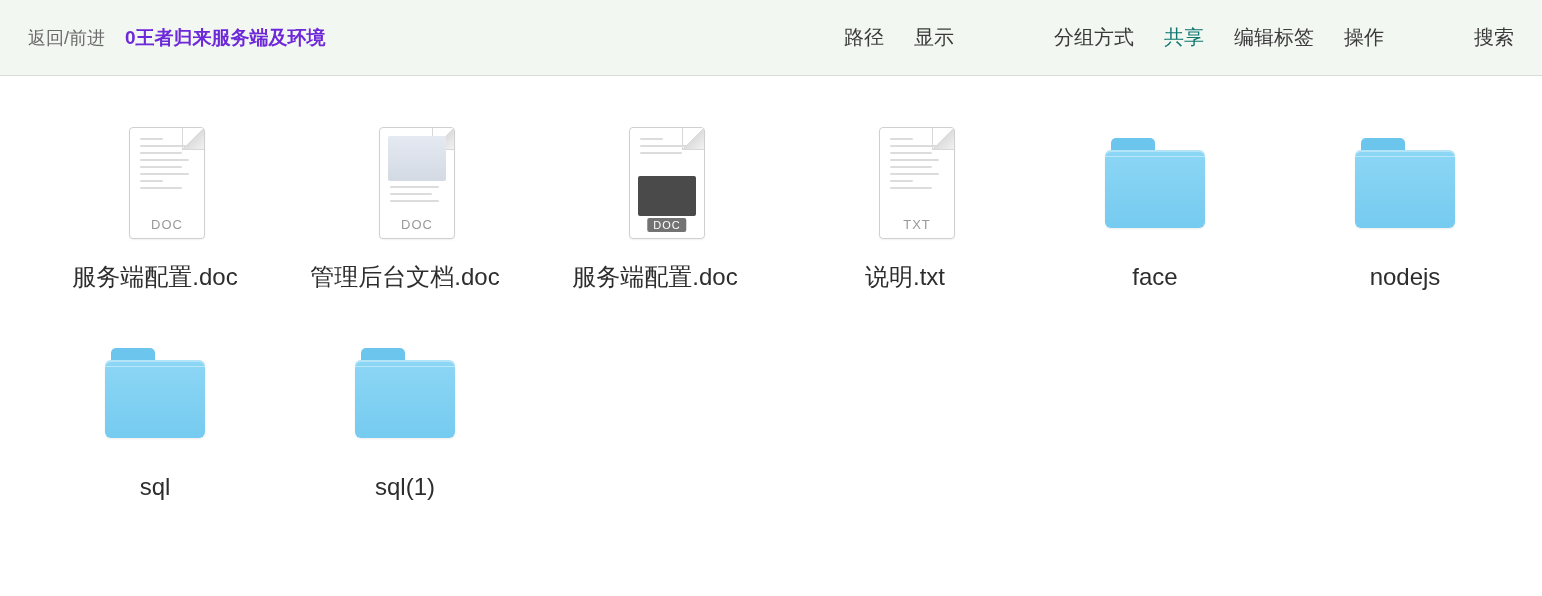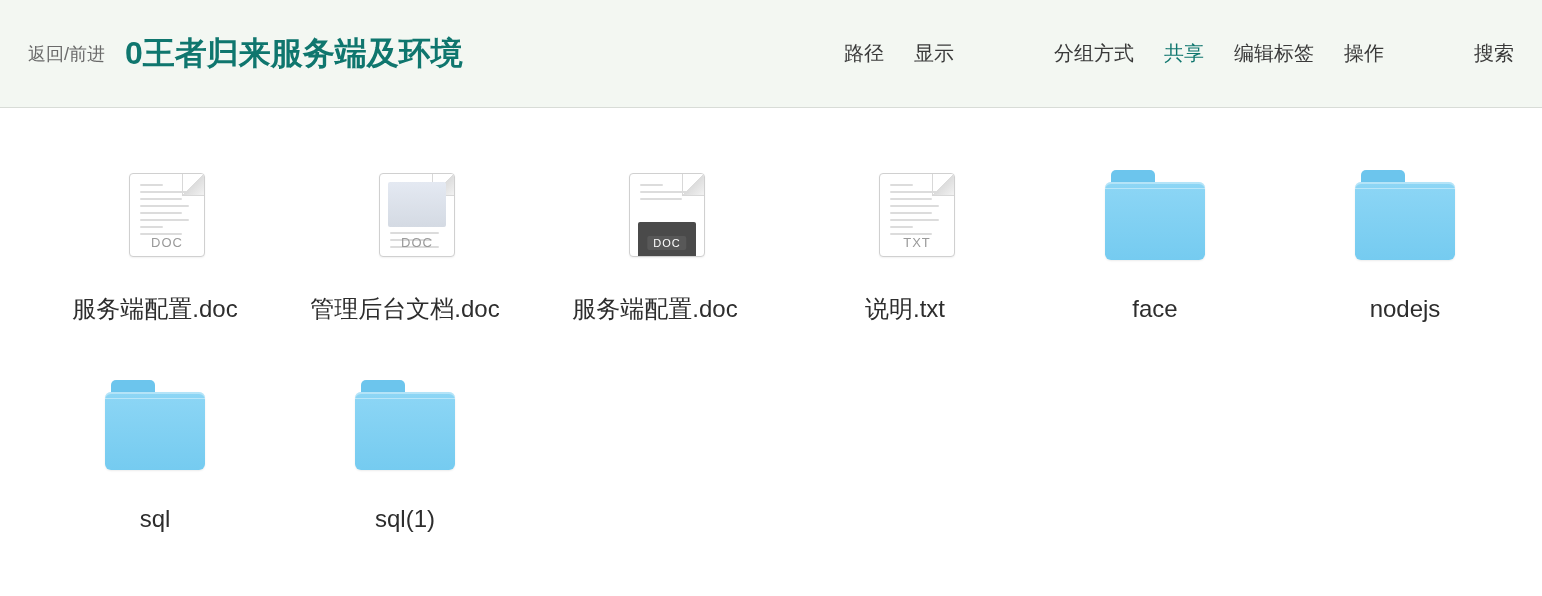--- a/index.html
+++ b/index.html
@@ -8,37 +8,37 @@
       box-sizing: border-box;
     }
     body {
       font-family: -apple-system, BlinkMacSystemFont, "Helvetica Neue", "PingFang SC", sans-serif;
       background: #ffffff;
       width: 1542px;
       height: 596px;
       overflow: hidden;
     }
     .toolbar {
-      height: 108px;
+      height: 76px;
       background: #f3f7f2;
       border-bottom: 1px solid #d8dcd7;
       display: flex;
       align-items: center;
       padding: 0 28px;
     }
     .nav-buttons {
       font-size: 18px;
       color: #6a6a6a;
       margin-right: 20px;
       white-space: nowrap;
     }
     .window-title {
-      font-size: 32px;
+      font-size: 19px;
       font-weight: 700;
-      color: #0f766e;
+      color: #6d28d9;
       flex: 0 0 auto;
     }
     .spacer-flex {
       flex: 1;
     }
     .toolbar-menu {
       display: flex;
       align-items: center;
       gap: 30px;
       font-size: 20px;
@@ -83,21 +83,21 @@
       font-size: 24px;
       color: #2d2d2d;
       text-align: center;
       line-height: 1.4;
       max-width: 230px;
       word-break: break-all;
     }
     
     .doc-file {
       width: 88px;
-      height: 84px;
+      height: 112px;
       background: #ffffff;
       border: 1px solid #d0d0d0;
       border-radius: 4px;
       position: relative;
       box-shadow: 0 1px 2px rgba(0,0,0,0.06);
       overflow: hidden;
       margin-left: 24px;
     }
     .doc-file .fold {
       position: absolute;

